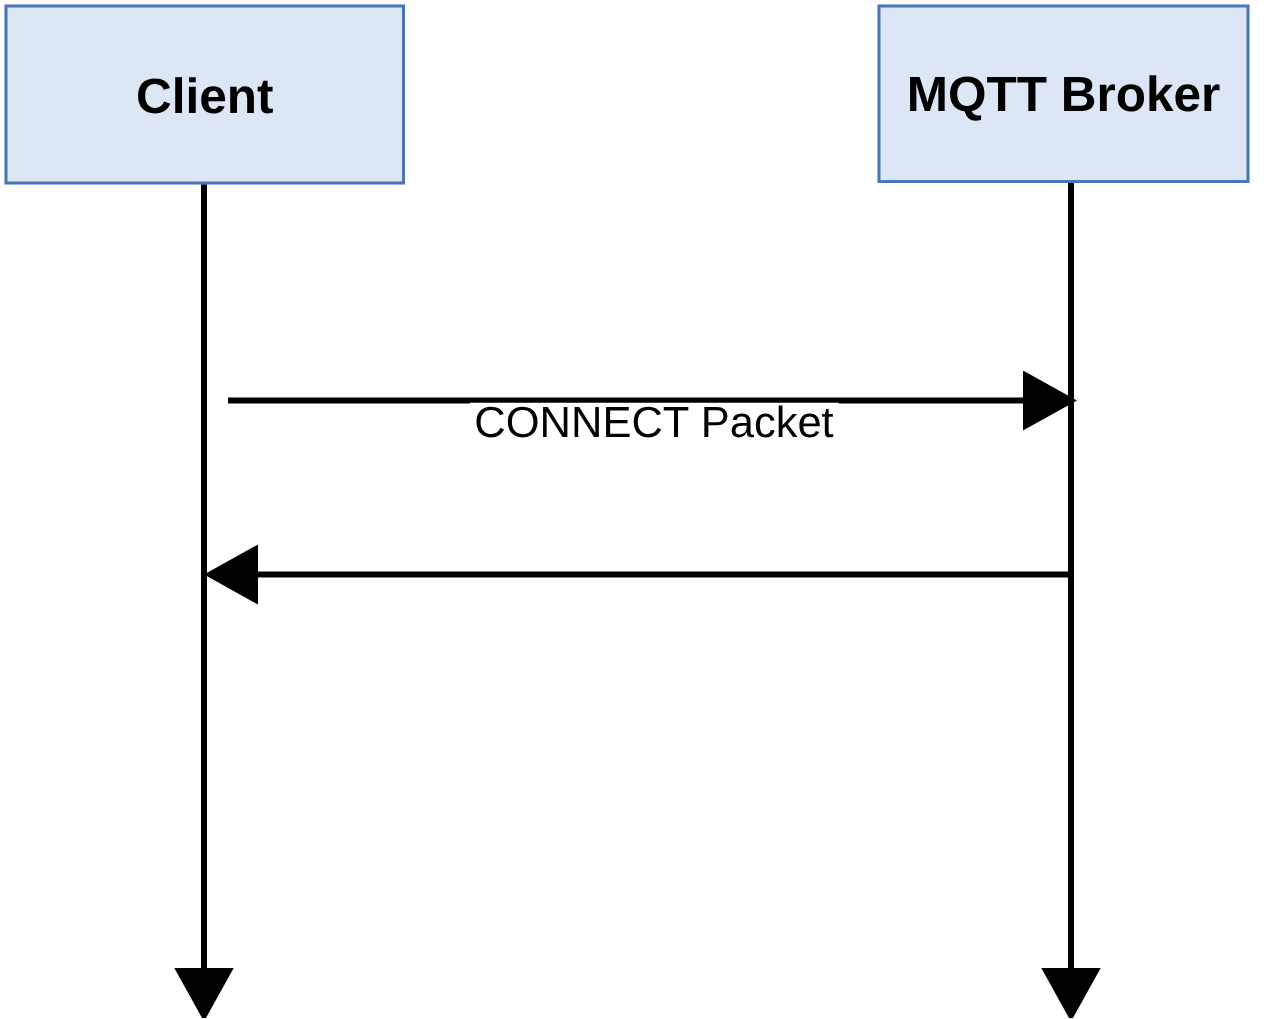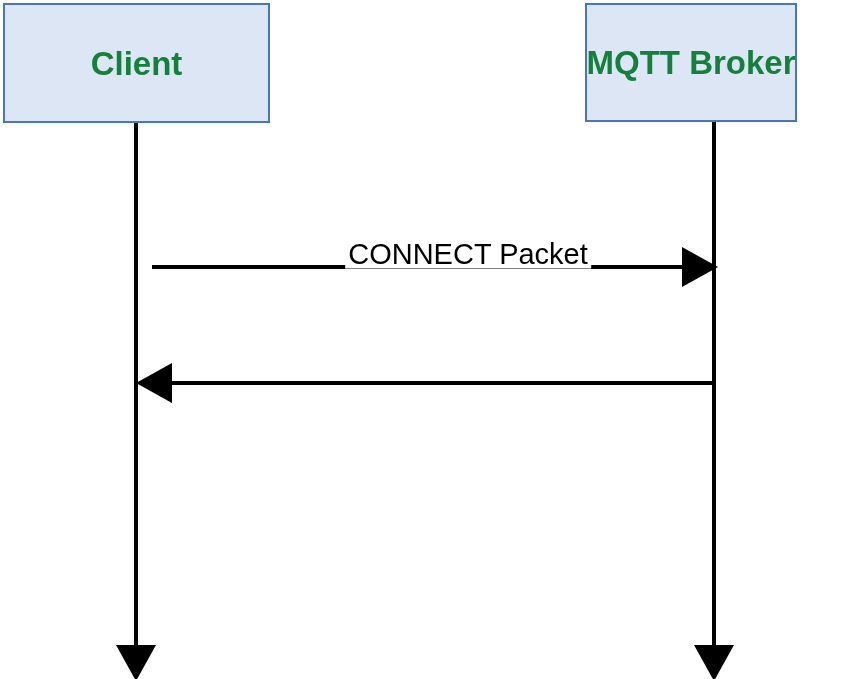--- a/index.html
+++ b/index.html
@@ -24,34 +24,34 @@
     border: 2px solid #4a76b8;
     display: flex;
     align-items: center;
     justify-content: center;
   }
   .participant-label {
     font-family: "Liberation Sans", sans-serif;
     font-weight: bold;
     font-size: 33px;
     line-height: 1;
-    color: #15803d;
+    color: #000000;
     letter-spacing: 0px;
     white-space: nowrap;
   }
   #participant-box-client {
     left: 3px;
     top: 3px;
     width: 267px;
     height: 120px;
   }
   #participant-box-broker {
     left: 585px;
     top: 3px;
-    width: 212px;
+    width: 248px;
     height: 119px;
   }
   .lifeline-svg,
   .message-svg {
     position: absolute;
     left: 0;
     top: 0;
     width: 857px;
     height: 679px;
     pointer-events: none;
@@ -62,22 +62,21 @@
     font-size: 29px;
     line-height: 1;
     color: #000000;
     background: #ffffff;
     white-space: nowrap;
     padding: 0 3px;
     transform: translate(-50%, -50%);
   }
   #message-label-connect {
     left: 436px;
-    top: 254px;
-    margin-left: 32px;
+    top: 283px;
   }
   #message-label-connack {
     left: 432px;
     top: 383px;
   }
 </style>
 </head>
 <body>
 
 <div id="diagram-canvas">

